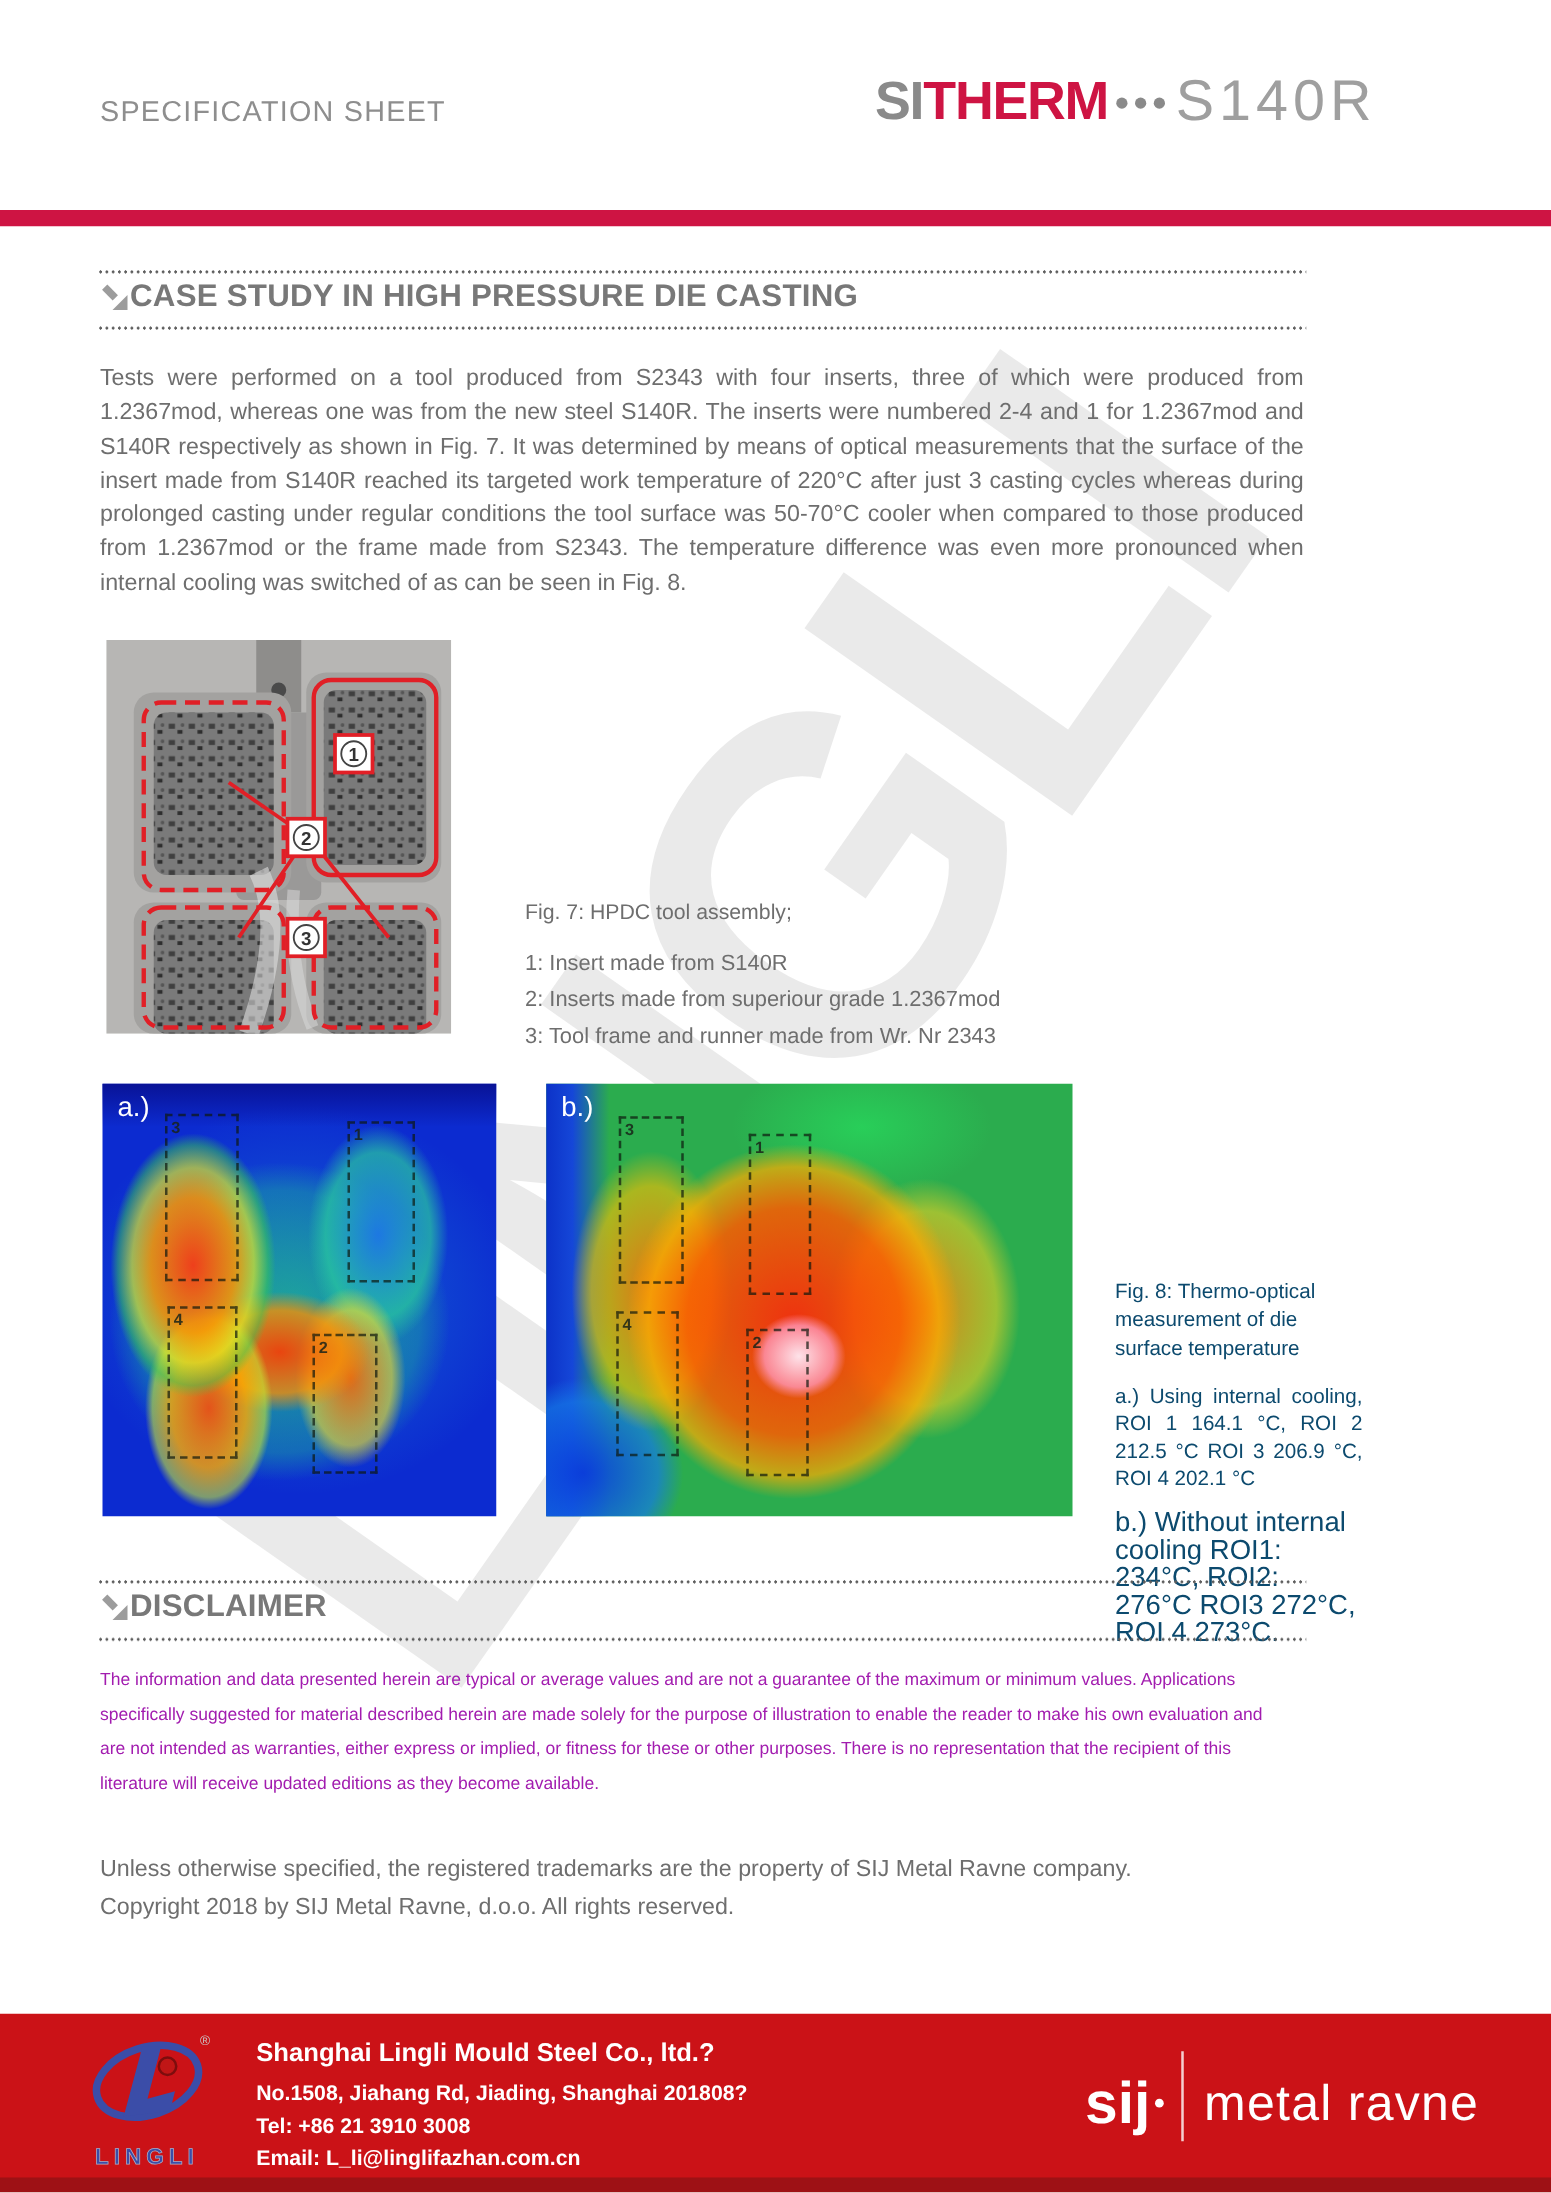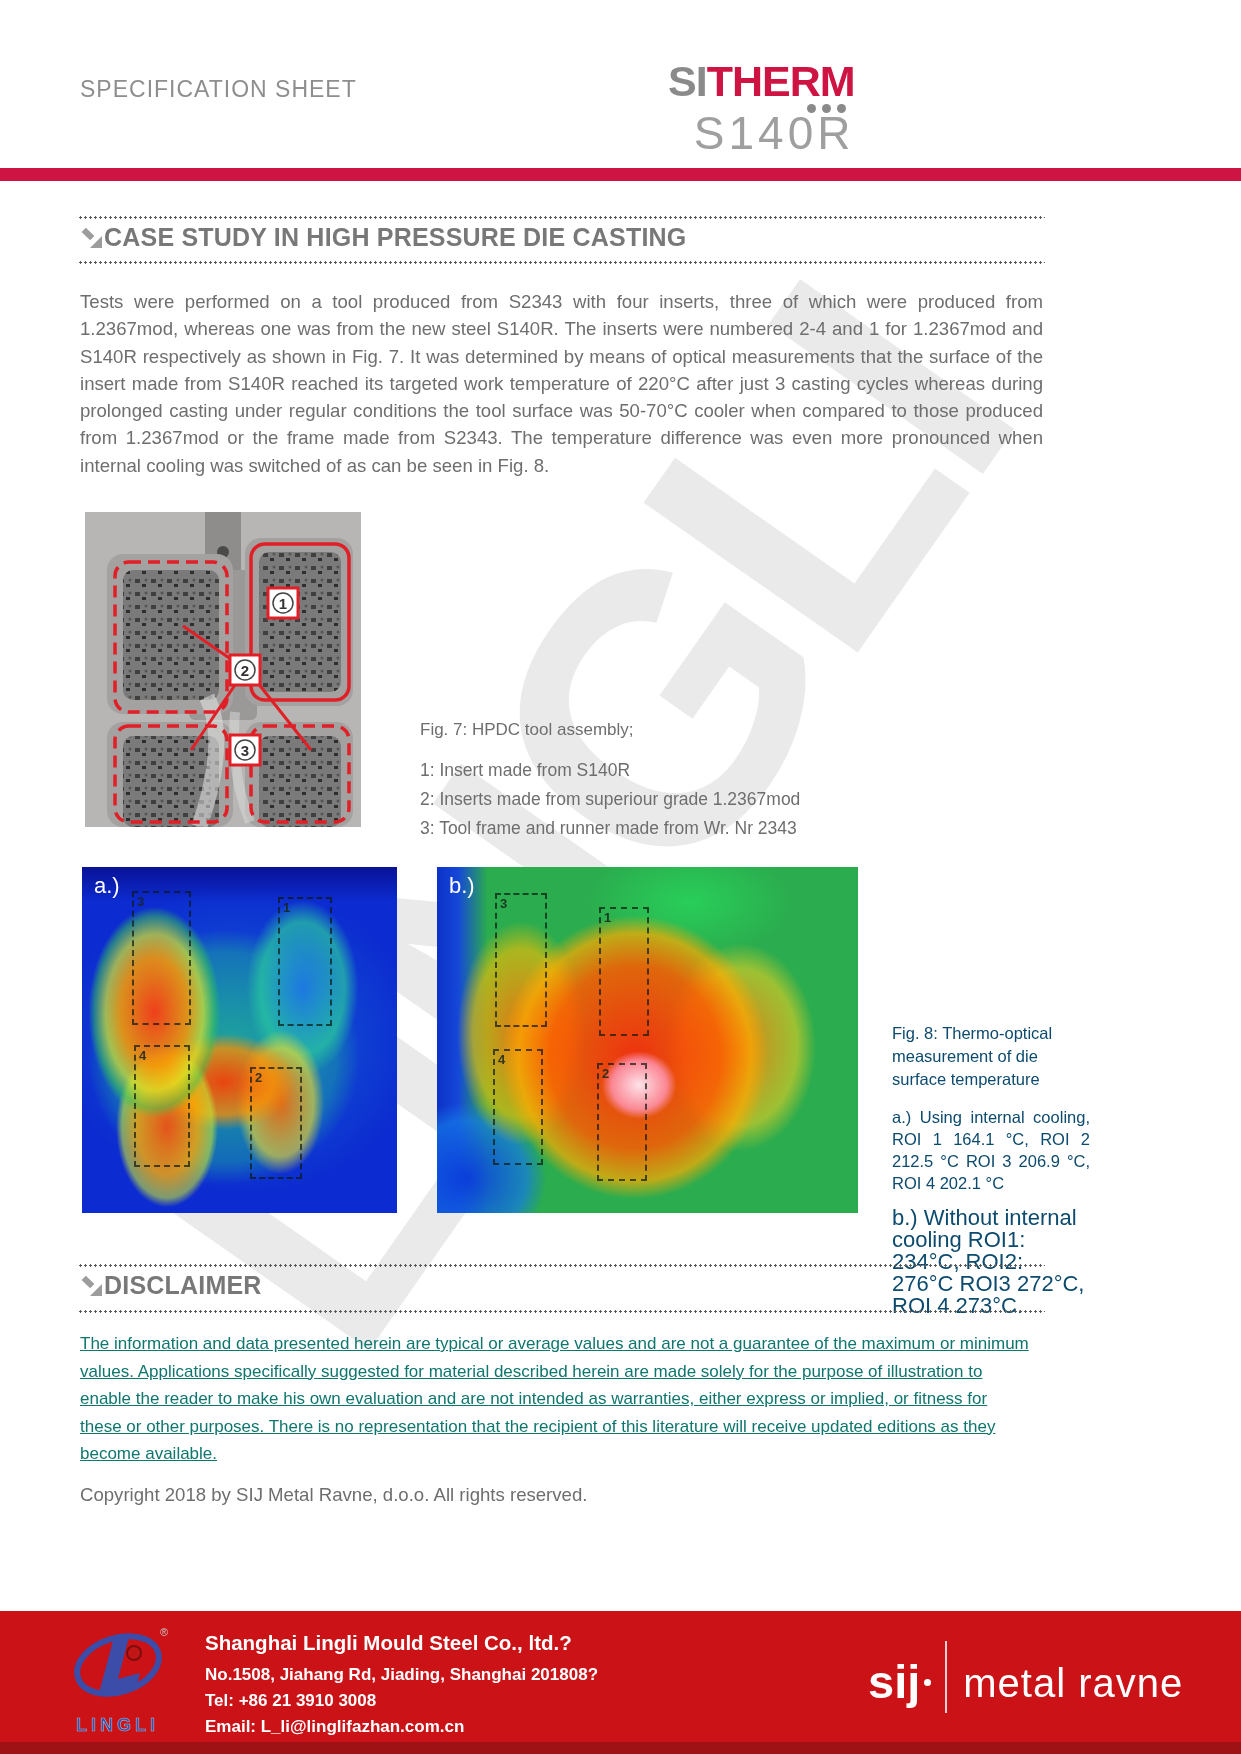--- a/index.html
+++ b/index.html
@@ -4,21 +4,21 @@
 <style>
   html,body{margin:0;padding:0;background:#e9e9e9;}
   .page{position:relative;width:1241px;height:1754px;background:#ffffff;overflow:hidden;
         font-family:"Liberation Sans",sans-serif;margin:0 auto;}
   
   .watermark{position:absolute;left:580px;top:820px;transform:translate(-50%,-50%) rotate(-55deg);
              font-size:380px;font-weight:700;letter-spacing:-14px;color:rgba(125,125,125,0.16);
              white-space:nowrap;z-index:0;pointer-events:none;}
   
   .doc-type{position:absolute;left:80px;top:76px;font-size:23px;color:#8e8e8e;letter-spacing:1px;z-index:1;}
-  .brand{position:absolute;left:668px;top:60px;display:flex;align-items:flex-end;z-index:1;flex-direction:column;}
+  .brand{position:absolute;left:700px;top:60px;display:flex;align-items:center;z-index:1;}
   .brand-text{font-size:43px;font-weight:700;letter-spacing:-1px;line-height:1;}
   .brand-si{color:#8a8a8a;}
   .brand-therm{color:#ce1443;}
   .brand-dots{display:flex;gap:6px;margin:0 9px 0 6px;margin-top:1px;}
   .bdot{width:9px;height:9px;border-radius:50%;background:#8a8a8a;}
   .brand-product{font-size:46px;font-weight:200;color:#9f9f9f;letter-spacing:4px;line-height:1;margin-top:-3px;}
   .red-band{position:absolute;left:0;top:168px;width:1241px;height:13px;background:#ce1443;z-index:1;}
   
   .rule{position:absolute;left:78px;width:967px;height:3px;z-index:1;
         background-image:radial-gradient(circle,#5d5d5d 1.1px,transparent 1.35px);
@@ -53,21 +53,21 @@
     linear-gradient(90deg,#0c32c8 0%,#1547d8 5%,rgba(43,172,78,0) 12%);}
   .thermal-label{position:absolute;left:12px;top:6px;color:#ffffff;font-size:22px;z-index:3;}
   .roi{position:absolute;border:2px dashed rgba(15,25,15,0.7);z-index:3;}
   .roi span{position:absolute;left:3px;top:1px;font-size:13px;font-weight:700;color:rgba(25,35,25,0.85);}
   
   .f8-col{position:absolute;left:892px;top:1022px;width:198px;z-index:1;color:#0c4a6e;}
   .f8-title{font-size:16.5px;line-height:23px;margin:0 0 15px 0;}
   .f8-a{font-size:16.5px;line-height:22px;text-align:justify;margin:0 0 13px 0;}
   .f8-b{font-size:22px;line-height:22px;margin:0;}
   
-  .disc1{position:absolute;left:80px;top:1330px;width:952px;font-size:17px;line-height:27.6px;color:#0f766e;margin:0;z-index:1;text-decoration:underline;}
+  .disc1{position:absolute;left:80px;top:1330px;width:952px;font-size:14px;line-height:27.6px;color:#a21caf;margin:0;z-index:1;}
   .disc2{position:absolute;left:80px;top:1480px;width:952px;font-size:18.6px;line-height:30px;color:#6e6e6e;margin:0;z-index:1;}
   
   .footer{position:absolute;left:0;top:1611px;width:1241px;height:143px;background:#cb1217;z-index:3;}
   .footer-strip{position:absolute;left:0;bottom:0;width:100%;height:12px;background:#9e1115;}
   .lingli-logo{position:absolute;left:72px;top:12px;}
   .fco{position:absolute;left:205px;top:20px;color:#ffffff;font-weight:700;}
   .fc1{font-size:20.5px;margin-bottom:7px;}
   .fc-line{font-size:17px;line-height:26px;}
   .sij-wrap{position:absolute;left:868px;top:38px;display:flex;align-items:center;}
   .sij{font-size:47px;font-weight:700;color:#ffffff;line-height:1;}
@@ -206,20 +206,21 @@
         <rect x="2" y="5" width="12" height="6" transform="rotate(45 8 8)"></rect>
         <polygon points="22,22 22,10 10,22"></polygon>
       </g>
     </svg>
     <h2>DISCLAIMER</h2>
   </div>
   <div class="rule" style="top:1310px;"></div>
 
   <p class="disc1">The information and data presented herein are typical or average values and are not a guarantee of the maximum or minimum values. Applications specifically suggested for material described herein are made solely for the purpose of illustration to enable the reader to make his own evaluation and are not intended as warranties, either express or implied, or fitness for these or other purposes. There is no representation that the recipient of this literature will receive updated editions as they become available.</p>
   <p class="disc2">
+    <span style="display:block;">Unless otherwise specified, the registered trademarks are the property of SIJ Metal Ravne company.</span>
     <span style="display:block;">Copyright 2018 by SIJ Metal Ravne, d.o.o. All rights reserved.</span>
   </p>
 
   <div class="footer">
     <div class="lingli-logo">
       <svg width="100" height="120" viewBox="0 0 100 120">
         <ellipse cx="46" cy="42" rx="42" ry="27" transform="rotate(-18 46 42)" fill="none" stroke="#3b4da8" stroke-width="6"></ellipse>
         <polygon points="42,14 57,14 46,56 68,50 64,66 27,70" fill="#3b4da8"></polygon>
         <circle cx="62" cy="30" r="7" fill="#c01616" stroke="#7d0d0d" stroke-width="2"></circle>
         <text x="88" y="13" font-size="11" fill="#c9c9c9">®</text>

